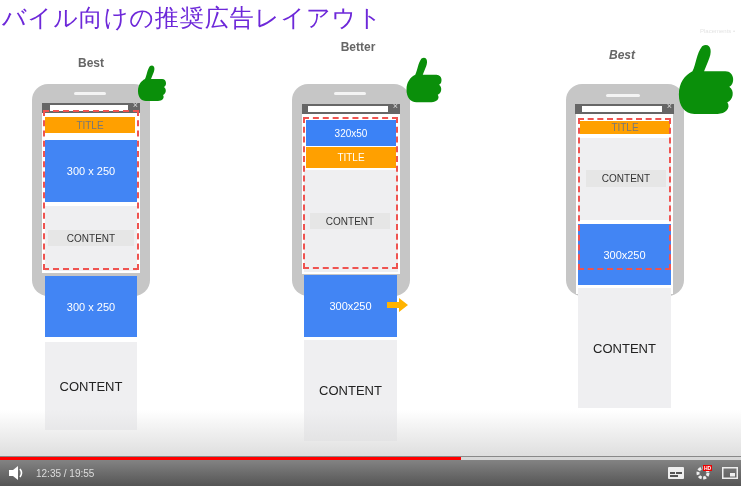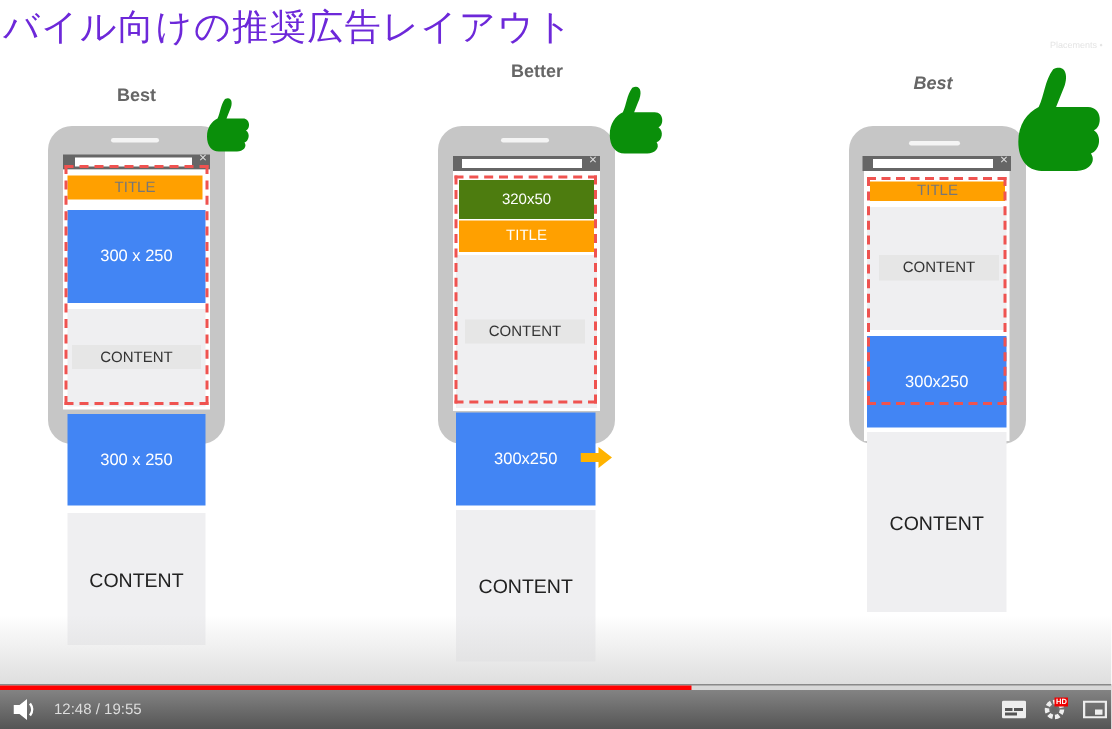--- a/index.html
+++ b/index.html
@@ -11,21 +11,21 @@
   .col-label { position: absolute; font-size: 12px; font-weight: bold; color: #666; text-align: center; width: 80px; }
   .phone { position: absolute; background: #c6c6c6; border-radius: 16px; }
   .speaker { position: absolute; height: 3px; background: #f4f4f4; border-radius: 2px; }
   .urlbar { position: absolute; background: #666; height: 10px; }
   .urlbar .field { position: absolute; left: 8px; top: 2px; height: 6px; background: #fff; }
   .urlbar .x { position: absolute; right: 2px; top: -3px; font-size: 9px; color: #ddd; }
   .screen { position: absolute; background: #fff; }
   .block { position: absolute; display: flex; align-items: center; justify-content: center; text-align: center; }
   .orange { background: #ffa000; color: #777; font-size: 10px; }
   .orange.light { color: #fff; }
-  .yellow { background: #4d7c0f; color: #fff; font-size: 10px; }
+  .yellow { background: #3b82f6; color: #fff; font-size: 10px; }
   .blue { background: #4285f4; color: #fff; font-size: 11px; }
   .grey { background: #efeff1; }
   .content-pill { position: absolute; background: #e6e6e6; color: #333; font-size: 10px; display: flex; align-items: center; justify-content: center; }
   .content-big { color: #222; font-size: 13px; }
   .dashed { position: absolute; border: 2px dashed #ef5350; }
   .thumb { position: absolute; }
   .arrow { position: absolute; }
   .bottom-fade { position: absolute; left: 0; top: 410px; width: 741px; height: 48px; background: linear-gradient(to bottom, rgba(255,255,255,0), #ddd); }
   .controls { position: absolute; left: 0; top: 456px; width: 741px; height: 30px; background: linear-gradient(to bottom, #8a8a8a, #555); }
   .progress-track { position: absolute; left: 0; top: 457px; width: 741px; height: 3px; background: #d8d8d8; }
@@ -114,21 +114,21 @@
 </div>
 
 <div class="controls"></div>
 <div class="progress-track"></div>
 <div class="progress-fill" style="width:461px;"></div>
 
 <svg class="ctrl-icon" style="left:9px;top:466px;" width="18" height="14" viewBox="0 0 18 14">
   <path d="M0 4 L4 4 L9 0 L9 14 L4 10 L0 10 Z" fill="#fff"></path>
   <path d="M11 3 Q14 7 11 11" stroke="#fff" stroke-width="1.6" fill="none"></path>
 </svg>
-<div class="time">12:48 / 19:55</div>
+<div class="time">12:35 / 19:55</div>
 
 <svg class="ctrl-icon" style="left:668px;top:467px;" width="16" height="12" viewBox="0 0 16 12">
   <rect x="0" y="0" width="16" height="12" rx="1" fill="#eee"></rect>
   <rect x="2" y="5" width="5" height="2" fill="#555"></rect>
   <rect x="8" y="5" width="6" height="2" fill="#555"></rect>
   <rect x="2" y="8" width="8" height="2" fill="#555"></rect>
 </svg>
 <svg class="ctrl-icon" style="left:696px;top:466px;" width="14" height="14" viewBox="0 0 14 14">
   <circle cx="7" cy="7" r="5" fill="none" stroke="#eee" stroke-width="3" stroke-dasharray="3 1.5"></circle>
   <circle cx="7" cy="7" r="2" fill="#666"></circle>

